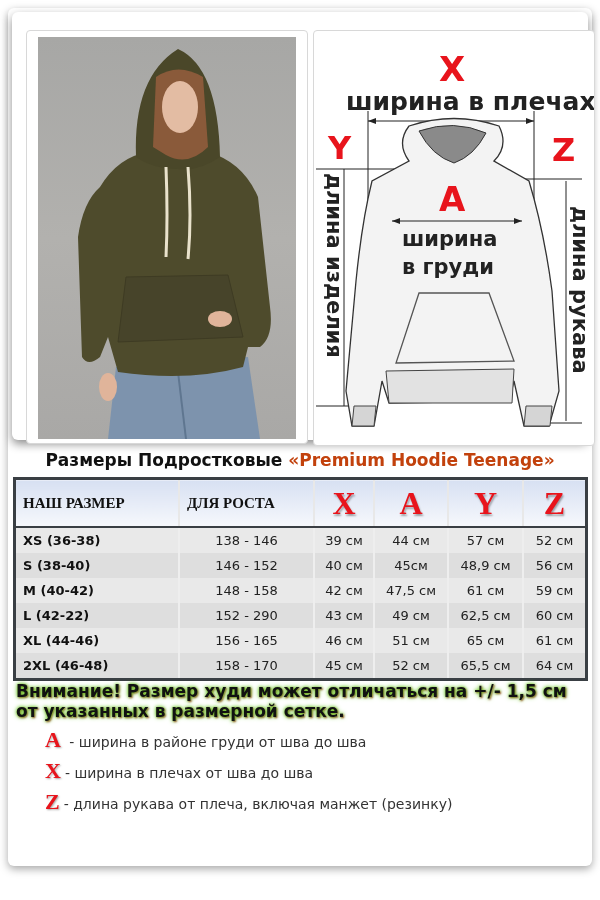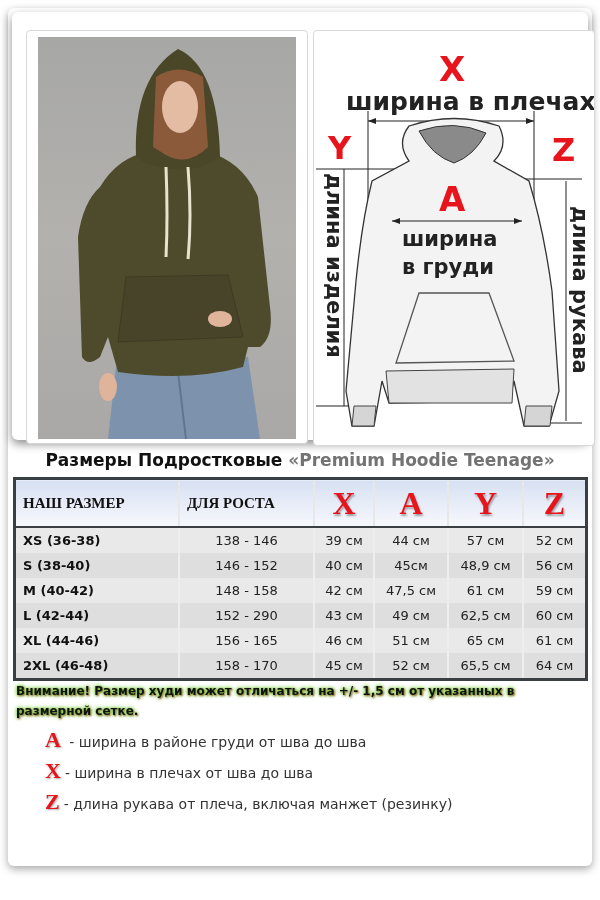--- a/index.html
+++ b/index.html
@@ -31,21 +31,21 @@
   }
   .lbl-red { position: absolute; color: #e8141c; font-weight: bold; font-family: "DejaVu Sans", sans-serif; }
   .lbl-dark { position: absolute; color: #222; font-weight: bold; font-family: "DejaVu Sans", sans-serif; white-space: nowrap; }
   .vert-left { transform: rotate(90deg); transform-origin: left top; }
   .vert-right { transform: rotate(90deg); transform-origin: left top; }
 
   .title {
     position: absolute; left: 0; top: 450px; width: 600px; text-align: center;
     font-size: 17px; font-weight: bold; color: #111;
   }
-  .title .sub { color: #737373; }
+  .title .sub { color: #c2410c; }
 
   .size-table {
     position: absolute; left: 13px; top: 477px; width: 575px;
     border: 3px solid #3a3f44; border-collapse: collapse;
     background: #e4e4e4;
   }
   .size-table th {
     height: 46px; padding: 0; border-right: 2px solid #e8e8e8;
     background: linear-gradient(180deg, #d7e0f2 0%, #f6f8fc 100%);
     border-bottom: 2px solid #3a3f44;
@@ -62,21 +62,21 @@
   .size-table td {
     height: 25px; padding: 0; font-size: 13px; color: #222;
     border-right: 2px solid #eeeeee; text-align: center;
   }
   .size-table td.size { text-align: left; padding-left: 7px; font-weight: bold; color: #111; }
   .size-table tr:nth-child(even) td { background: #dedede; }
   .size-table tr:nth-child(odd) td { background: #e9e9e9; }
 
   .warning {
     position: absolute; left: 16px; top: 681px; width: 560px;
-    font-size: 12px; font-weight: bold; color: #111; line-height: 20px;
+    font-size: 17px; font-weight: bold; color: #111; line-height: 20px;
     text-shadow: 0 0 3px #7bd33a, 0 0 5px #6cc92b, 1px 1px 2px #a02020;
   }
   .legend { position: absolute; left: 45px; top: 728px; width: 545px; }
   .legend-item { font-size: 14px; color: #333; line-height: 23px; margin-bottom: 5px; }
   .legend-item .key {
     font-family: "Liberation Serif", serif; font-weight: bold; font-size: 22px;
     color: #e8141c; text-shadow: 1px 1px 2px rgba(0,0,0,0.35); margin-right: 4px;
   }
 </style>
 </head>
@@ -191,21 +191,21 @@
     </tr>
     <tr>
       <td class="size">M (40-42)</td>
       <td>148 - 158</td>
       <td>42 см</td>
       <td>47,5 см</td>
       <td>61 см</td>
       <td>59 см</td>
     </tr>
     <tr>
-      <td class="size">L (42-44)</td>
+      <td class="size">L (42-22)</td>
       <td>152 - 290</td>
       <td>43 см</td>
       <td>49 см</td>
       <td>62,5 см</td>
       <td>60 см</td>
     </tr>
     <tr>
       <td class="size">XL (44-46)</td>
       <td>156 - 165</td>
       <td>46 см</td>

